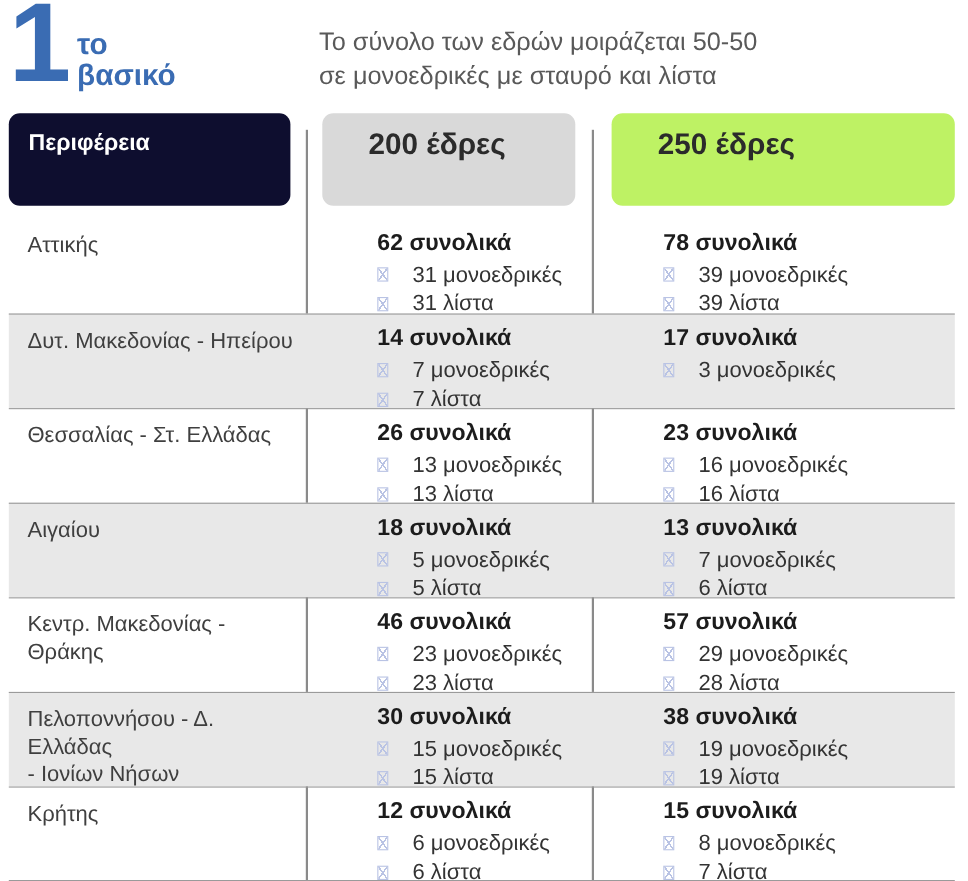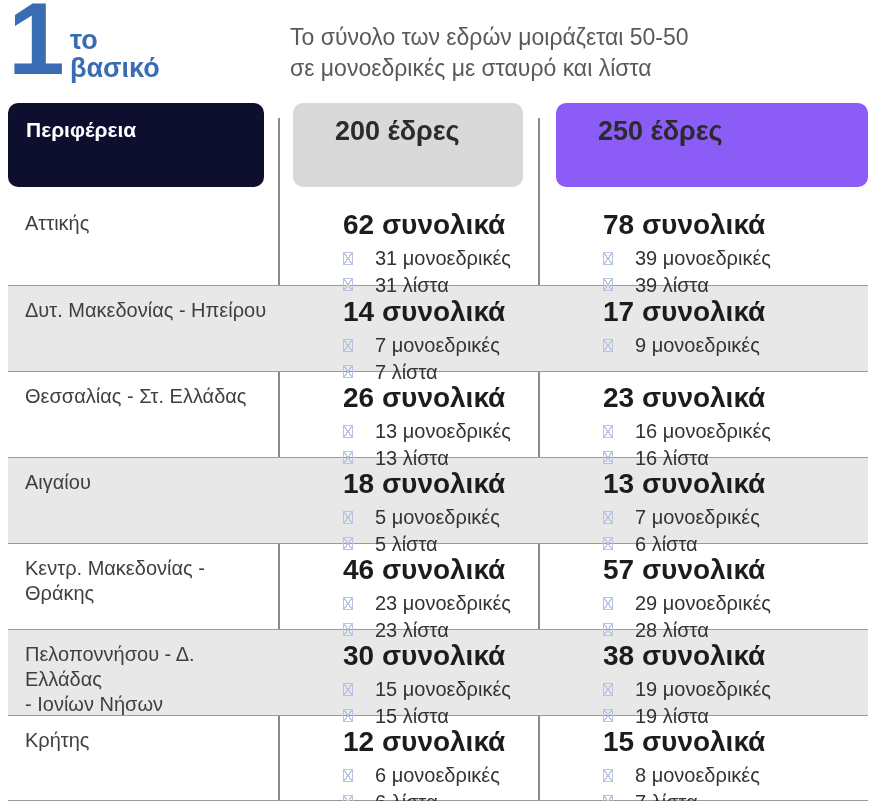--- a/index.html
+++ b/index.html
@@ -54,21 +54,21 @@
   }
   .row:first-child { border-top:none; }
   .row:last-child { border-bottom:1px solid #9a9a9a; }
   .row.alt { background:#e8e8e8; }
 
   .region {
     padding:12px 6px 0 17px; font-size:20px; color:#3f3f3f; line-height:1.25;
   }
   .cell { padding:9px 0 0 65px; }
   .total {
-    font-size:28px; font-weight:700; color:#1c1c1c; line-height:1.22;
+    font-size:21px; font-weight:700; color:#1c1c1c; line-height:1.22;
     margin-bottom:3px;
   }
   .bullet {
     display:flex; align-items:center; gap:22px;
     font-size:20px; color:#333; line-height:1.32;
   }
   .box-icon {
     display:inline-block; width:10px; height:13px; flex:0 0 auto;
     border:1px solid #b9c3e4;
     background-image:
@@ -87,21 +87,21 @@
 σε μονοεδρικές με σταυρό και λίστα</div>
 </div>
 
 <div class="tbl">
   <div class="vline v1"></div>
   <div class="vline v2"></div>
 
   <div class="thead">
     <div class="navy-box" style="background: rgb(14, 14, 47);">Περιφέρεια</div>
     <div class="gray-box b200" style="background: rgb(217, 217, 217);">200 έδρες</div>
-    <div class="gray-box b250" style="background: #8b5cf6;">250 έδρες</div>
+    <div class="gray-box b250" style="background: #bef264;">250 έδρες</div>
   </div>
 
   <div class="rows">
 
     <div class="row">
       <div class="region pre">Αττικής</div>
       <div class="cell">
         <div class="total">62 συνολικά</div>
         <div class="bullet">
             <span class="box-icon"></span>
@@ -135,21 +135,21 @@
           </div>
         <div class="bullet">
             <span class="box-icon"></span>
             <span>7 λίστα</span>
           </div>
       </div>
       <div class="cell">
         <div class="total">17 συνολικά</div>
         <div class="bullet">
             <span class="box-icon"></span>
-            <span>9 μονοεδρικές</span>
+            <span>3 μονοεδρικές</span>
           </div>
       </div>
     </div>
 
     <div class="row">
       <div class="region pre">Θεσσαλίας - Στ. Ελλάδας</div>
       <div class="cell">
         <div class="total">26 συνολικά</div>
         <div class="bullet">
             <span class="box-icon"></span>

